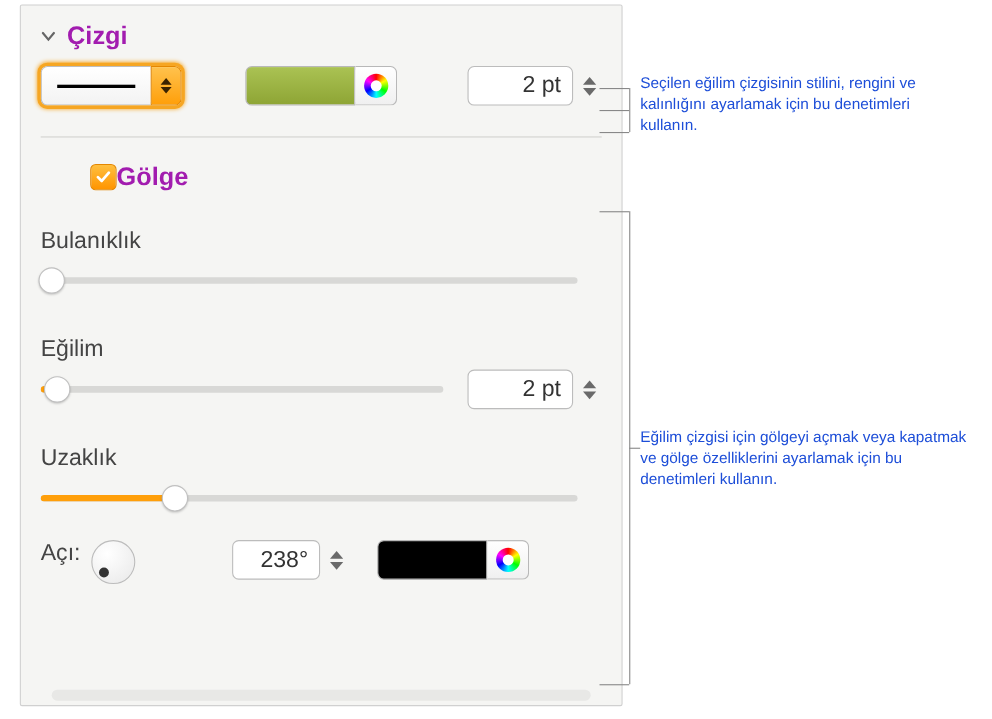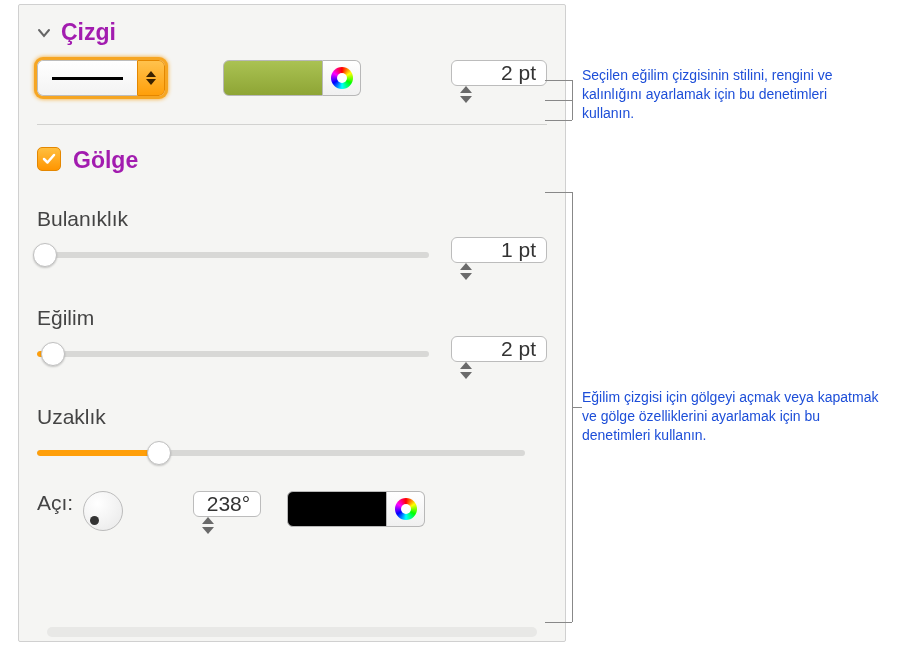--- a/index.html
+++ b/index.html
@@ -139,34 +139,33 @@
       inset: 6px;
       background: #fff;
       border-radius: 50%;
     }
     
     .stepper {
       margin-left: auto;
       display: flex;
       align-items: stretch;
       height: 36px;
-      flex-direction: column;
     }
     .stepper-input {
       width: 96px;
       height: 36px;
       border: 1px solid #bcbcbc;
       border-radius: 6px;
       background: #fff;
       text-align: right;
       padding: 0 10px 0 4px;
       font-size: 21px;
       color: #333;
     }
-    .stepper-input.narrow { width: 68px; }
+    .stepper-input.narrow { width: 80px; margin-left: 18px; }
     .stepper-arrows {
       width: 22px;
       display: flex;
       flex-direction: column;
       align-items: center;
       justify-content: center;
       gap: 3px;
       margin-left: 4px;
     }
     .step-btn {
@@ -179,22 +178,23 @@
     .step-btn.up { border-bottom: 7px solid #6a6a6a; }
     .step-btn.down { border-top: 7px solid #6a6a6a; }
     .divider {
       margin: 26px 0 22px 0;
       border: none;
       border-top: 1px solid #d2d2d0;
     }
     
     .check-row {
       display: flex;
-      gap: 12px;
+      align-items: center;
       margin-bottom: 20px;
+      margin-left: 45px;
     }
     .checkbox {
       width: 24px;
       height: 24px;
       border-radius: 5px;
       background: linear-gradient(#ffbf3f, #ff9500);
       border: 1px solid #e48700;
       display: flex;
       align-items: center;
       justify-content: center;
@@ -362,27 +362,20 @@
 
   <div class="slider-group">
     <span class="slider-label">Bulanıklık</span>
     <div class="slider-row">
       <div class="slider">
         <div class="track">
             <div class="track-fill" style="width:2%"></div>
           </div>
         <div class="thumb" style="left:2%"></div>
       </div>
-      <div class="stepper">
-        <input class="stepper-input" value="1 pt" style="">
-        <div class="stepper-arrows">
-          <div class="step-btn up"></div>
-          <div class="step-btn down"></div>
-        </div>
-      </div>
     </div>
   </div>
 
   <div class="slider-group">
     <span class="slider-label">Eğilim</span>
     <div class="slider-row">
       <div class="slider">
         <div class="track">
             <div class="track-fill" style="width:4%"></div>
           </div>

